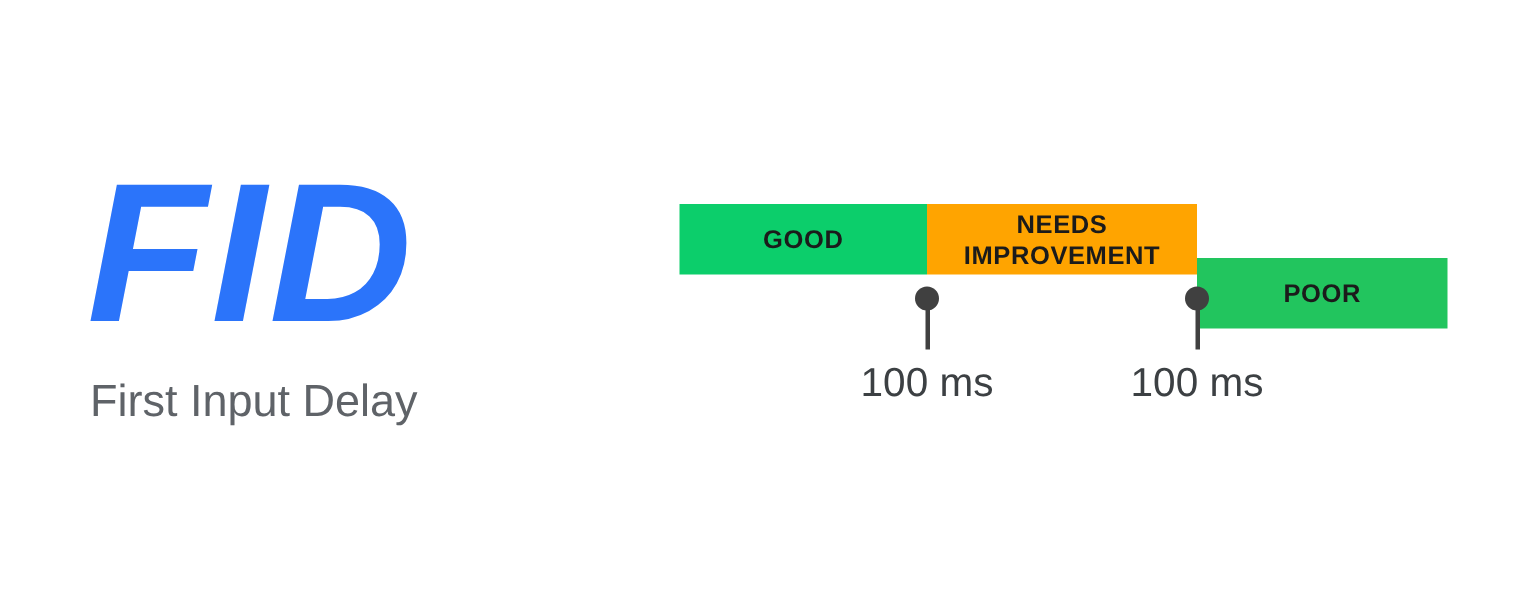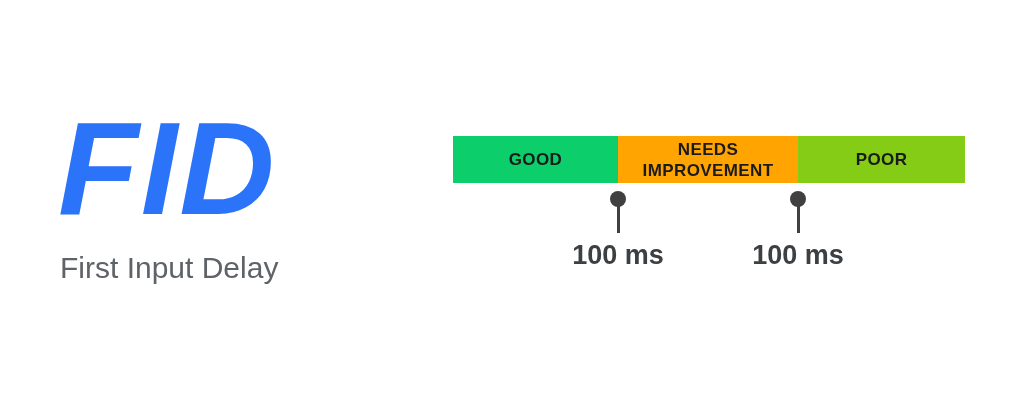--- a/index.html
+++ b/index.html
@@ -81,21 +81,21 @@
     left: -1.5px;
     top: 63px;
     width: 3px;
     height: 34px;
   }
   .threshold-label {
     position: absolute;
     top: 104px;
     transform: translateX(-50%);
     font-size: 27px;
-    font-weight: 700;
+    font-weight: 400;
     white-space: nowrap;
   }
   .tl-100 { left: 165px; }
   .tl-300 { left: 345px; }
 </style>
 </head>
 <body>
 
 <div class="canvas">
 
@@ -107,21 +107,21 @@
   <div class="scale">
 
     <div class="segment seg-good" style="background-color: rgb(12, 206, 107);">
       <span class="seg-label" style="color: rgb(27, 27, 27);">GOOD</span>
     </div>
 
     <div class="segment seg-needs" style="background-color: rgb(255, 164, 0);">
       <span class="seg-label" style="color: rgb(27, 27, 27);">NEEDS IMPROVEMENT</span>
     </div>
 
-    <div class="segment seg-poor" style="background-color: #84cc16;">
+    <div class="segment seg-poor" style="background-color: #22c55e; margin-top: 36px;">
       <span class="seg-label" style="color: rgb(27, 27, 27);">POOR</span>
     </div>
 
     <div class="pin pin-100">
       <div class="dot" style="background-color: rgb(64, 64, 64);"></div>
       <div class="stem" style="background-color: rgb(64, 64, 64);"></div>
     </div>
 
     <div class="pin pin-300">
       <div class="dot" style="background-color: rgb(64, 64, 64);"></div>

